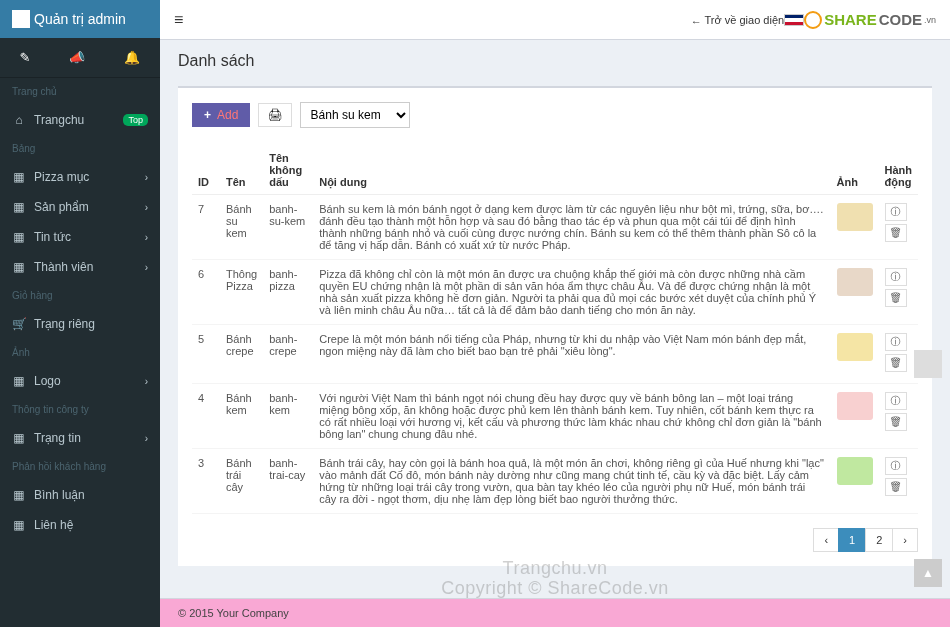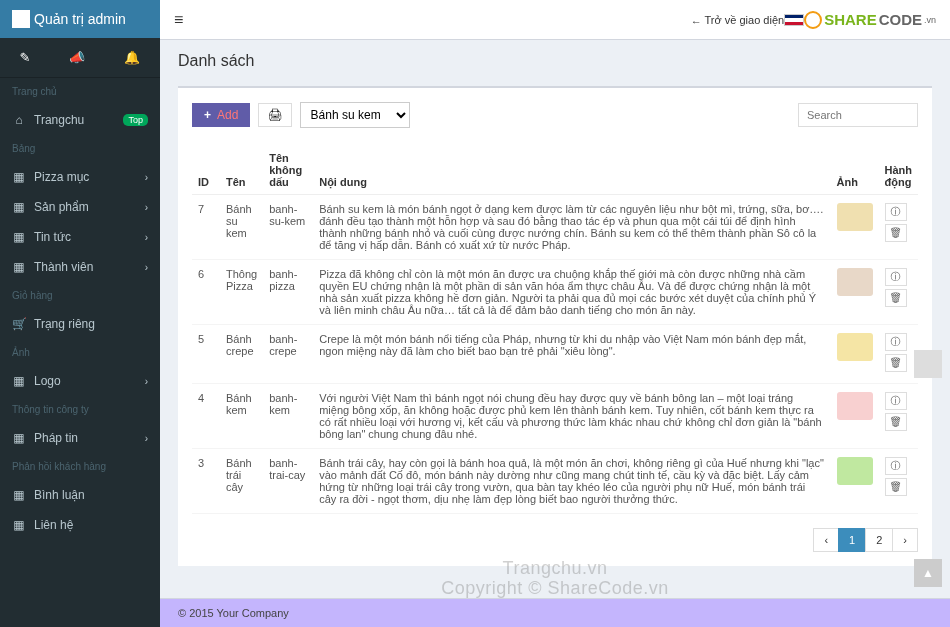--- a/index.html
+++ b/index.html
@@ -56,21 +56,21 @@
 .thumb.t2 { background: #e8d8c8; }
 .thumb.t3 { background: #f5e5a5; }
 .thumb.t4 { background: #f8d0d0; }
 .thumb.t5 { background: #c0e8a0; }
 .act-btn { display: block; width: 22px; height: 18px; border: 1px solid #ddd; background: #fff; margin-bottom: 3px; text-align: center; line-height: 16px; font-size: 10px; cursor: pointer; color: #555; }
 
 .pagination { display: flex; justify-content: flex-end; gap: 0; margin-top: 14px; }
 .pagination .pg { border: 1px solid #ddd; padding: 5px 10px; font-size: 11px; cursor: pointer; background: #fff; margin-left: -1px; }
 .pagination .pg.active { background: #3c8dbc; color: #fff; border-color: #3c8dbc; }
 
-.footer { margin-top: auto; padding: 8px 18px; font-size: 11px; color: #444; border-top: 1px solid #d2d6de; background: #c4b5fd; }
+.footer { margin-top: auto; padding: 8px 18px; font-size: 11px; color: #444; border-top: 1px solid #d2d6de; background: #f9a8d4; }
 
 .watermark { position: absolute; color: rgba(120,120,120,0.35); font-size: 18px; font-weight: 500; pointer-events: none; letter-spacing: 0.5px; }
 .wm1 { bottom: 48px; left: 50%; transform: translateX(-50%); }
 .wm2 { bottom: 28px; left: 50%; transform: translateX(-50%); }
 
 .scroll-top { position: fixed; right: 8px; bottom: 40px; width: 28px; height: 28px; background: #ccc; display: flex; align-items: center; justify-content: center; cursor: pointer; color: #fff; font-size: 12px; }
 .scroll-box2 { position: fixed; right: 8px; top: 350px; width: 28px; height: 28px; background: #ddd; cursor: pointer; }
 </style>
 </head>
 <body>
@@ -140,21 +140,21 @@
           <span class="menu-icon">▦</span>
           <span>Logo</span>
         </span>
       <span class="chevron">›</span>
     </div>
 
     <div class="menu-header">Thông tin công ty</div>
     <div class="menu-item">
       <span class="menu-item-left">
           <span class="menu-icon">▦</span>
-          <span>Pháp tin</span>
+          <span>Trạng tin</span>
         </span>
       <span class="chevron">›</span>
     </div>
 
     <div class="menu-header">Phản hồi khách hàng</div>
     <div class="menu-item">
       <span class="menu-item-left">
           <span class="menu-icon">▦</span>
           <span>Bình luận</span>
         </span>
@@ -189,21 +189,20 @@
         <div class="box-toolbar-left">
           <button class="btn-add">
               <span class="plus">+</span>
               <span>Add</span>
             </button>
           <button class="btn-print"><span>🖨</span></button>
           <select class="select-cat">
             <option>Bánh su kem</option>
           </select>
         </div>
-        <input class="search-box" placeholder="Search" style="">
       </div>
 
       <table class="data-table">
         <thead>
           <tr>
             <th class="col-id">ID</th>
             <th class="col-ten">Tên</th>
             <th class="col-slug">Tên không dấu</th>
             <th class="col-content">Nội dung</th>
             <th class="col-img">Ảnh</th>

